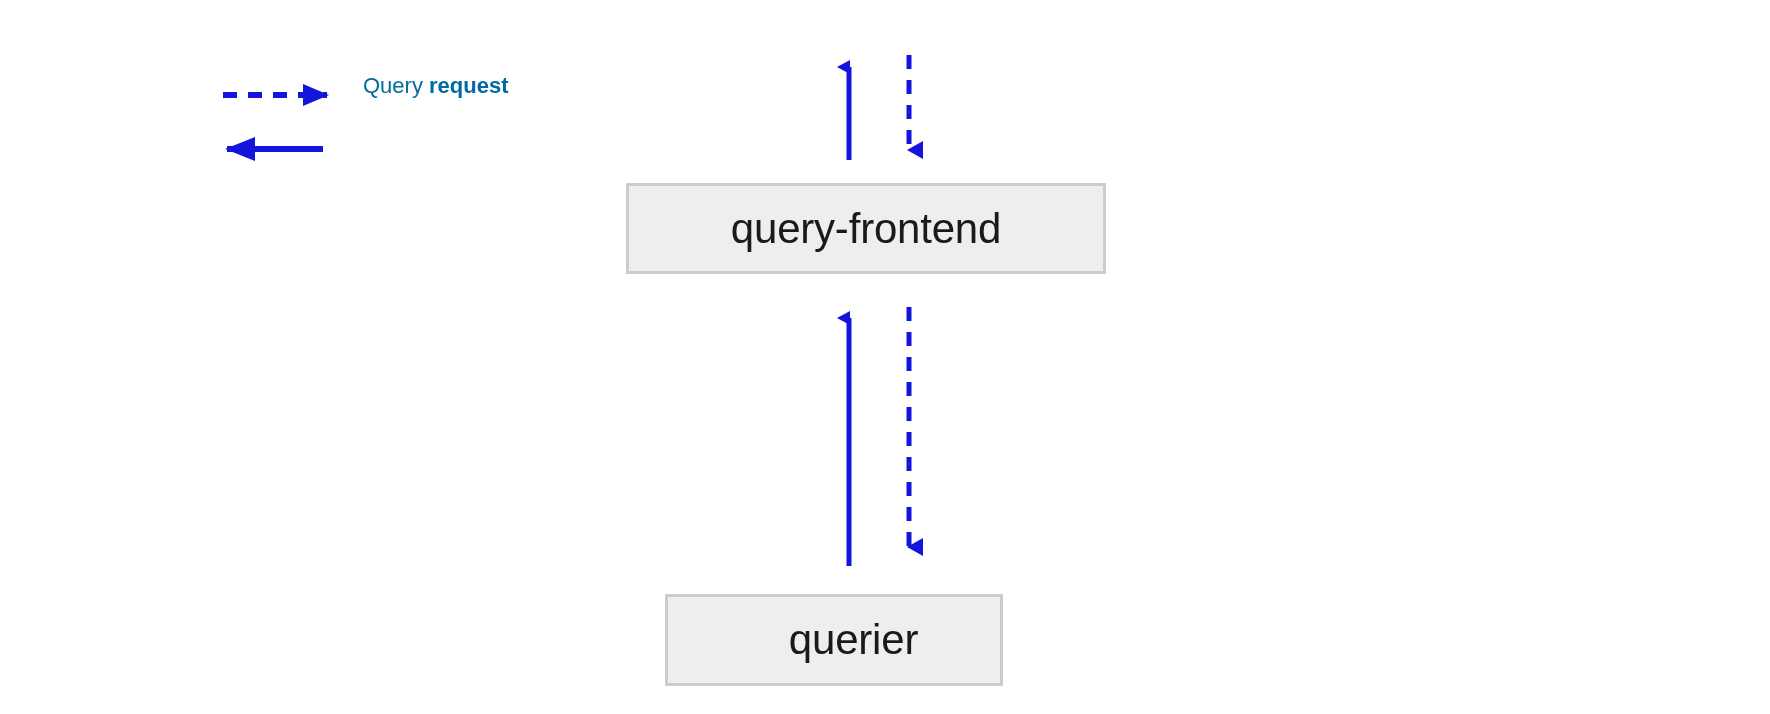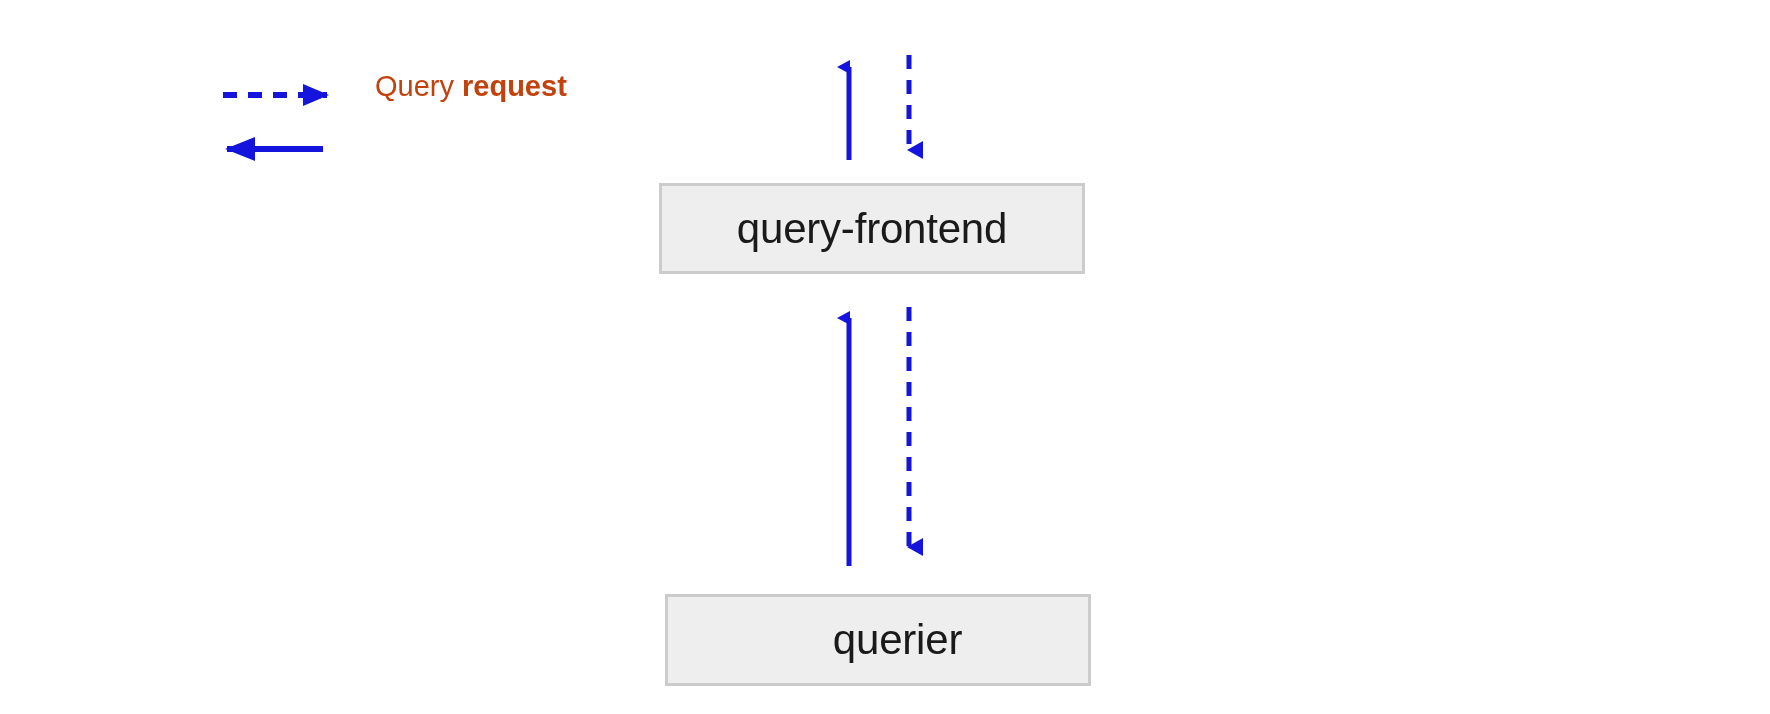--- a/index.html
+++ b/index.html
@@ -41,29 +41,29 @@
   .node-label {
     font-family: "Liberation Sans", sans-serif;
     font-size: 42px;
     font-weight: 400;
     color: #1a1a1a;
     line-height: 1;
     white-space: nowrap;
     letter-spacing: -0.2px;
   }
   #node-query-frontend {
-    left: 659px;
+    left: 626px;
     top: 183px;
-    width: 426px;
+    width: 480px;
     height: 91px;
   }
   #node-querier {
     left: 665px;
     top: 594px;
-    width: 426px;
+    width: 338px;
     height: 92px;
     padding-left: 39px;
   }
   .legend {
     position: absolute;
     left: 205px;
     top: 58px;
     width: 430px;
   }
   .legend-row {
@@ -76,24 +76,24 @@
     position: relative;
     width: 130px;
     height: 40px;
     flex: 0 0 130px;
   }
   .legend-glyph svg {
     display: block;
   }
   .legend-text {
     font-family: "Liberation Sans", sans-serif;
-    font-size: 29px;
-    color: #c2410c;
+    font-size: 22px;
+    color: #0369a1;
     white-space: nowrap;
-    margin-left: 40px;
+    margin-left: 28px;
     line-height: 1;
   }
   .legend-text b {
     font-weight: 700;
   }
 </style>
 </head>
 <body>
 
 <div id="diagram-root">

